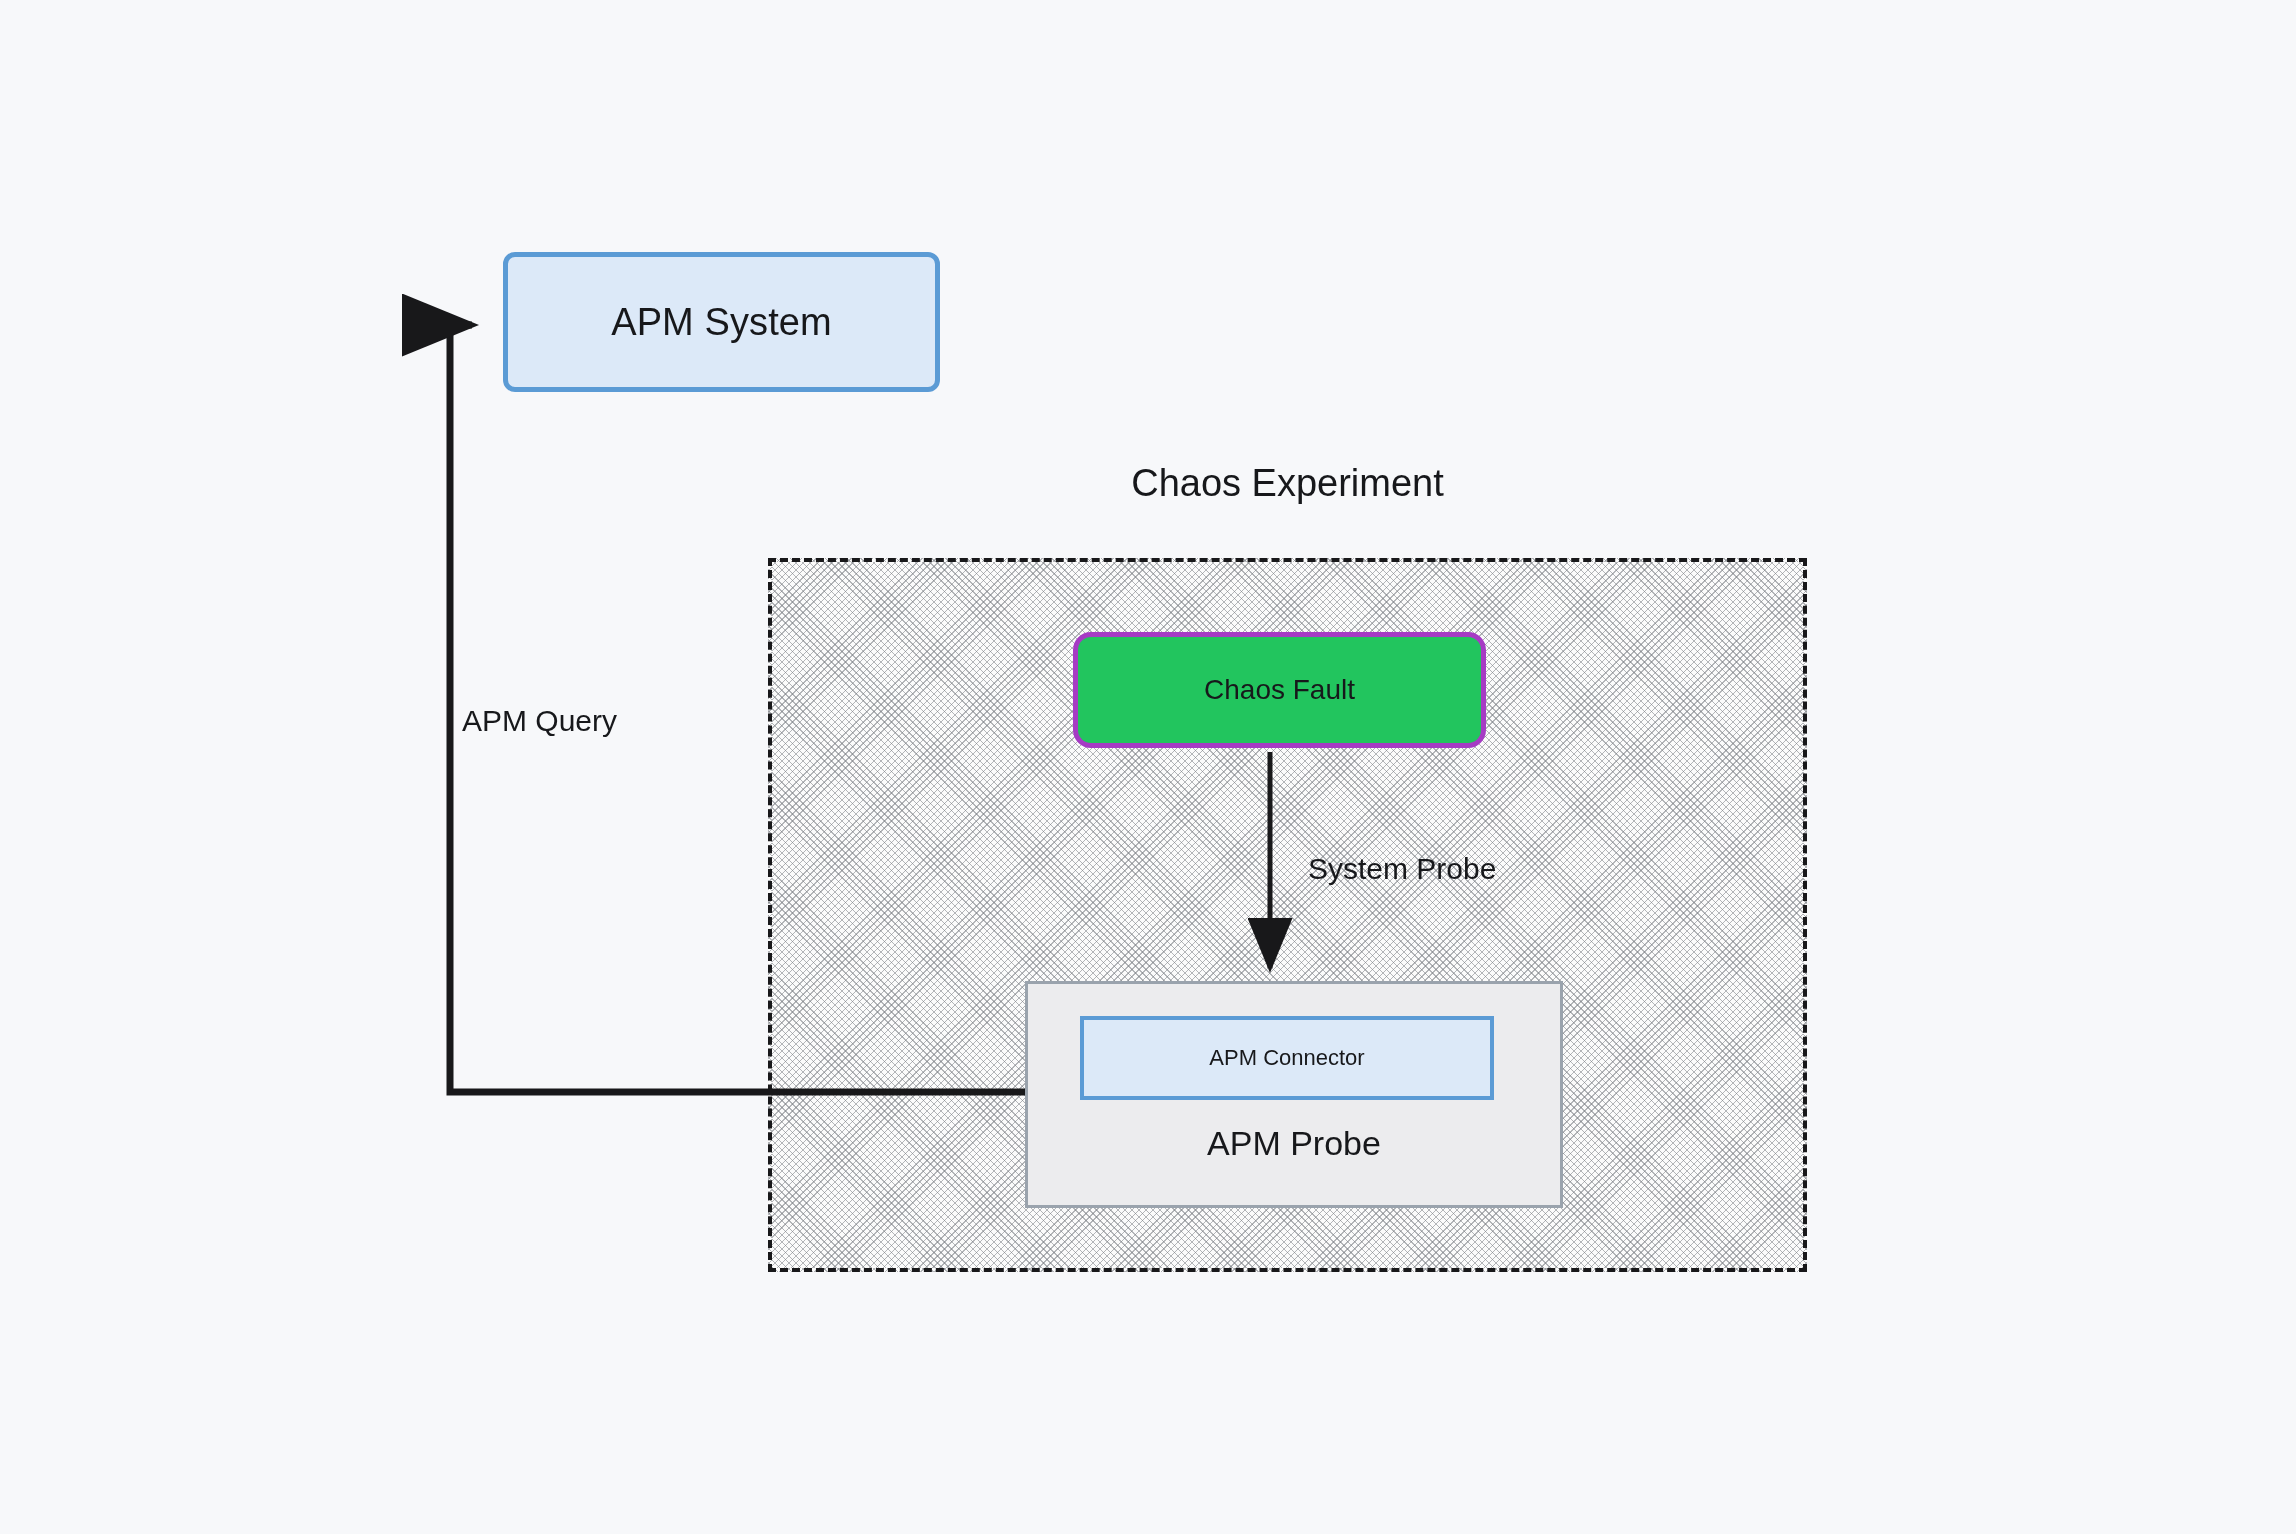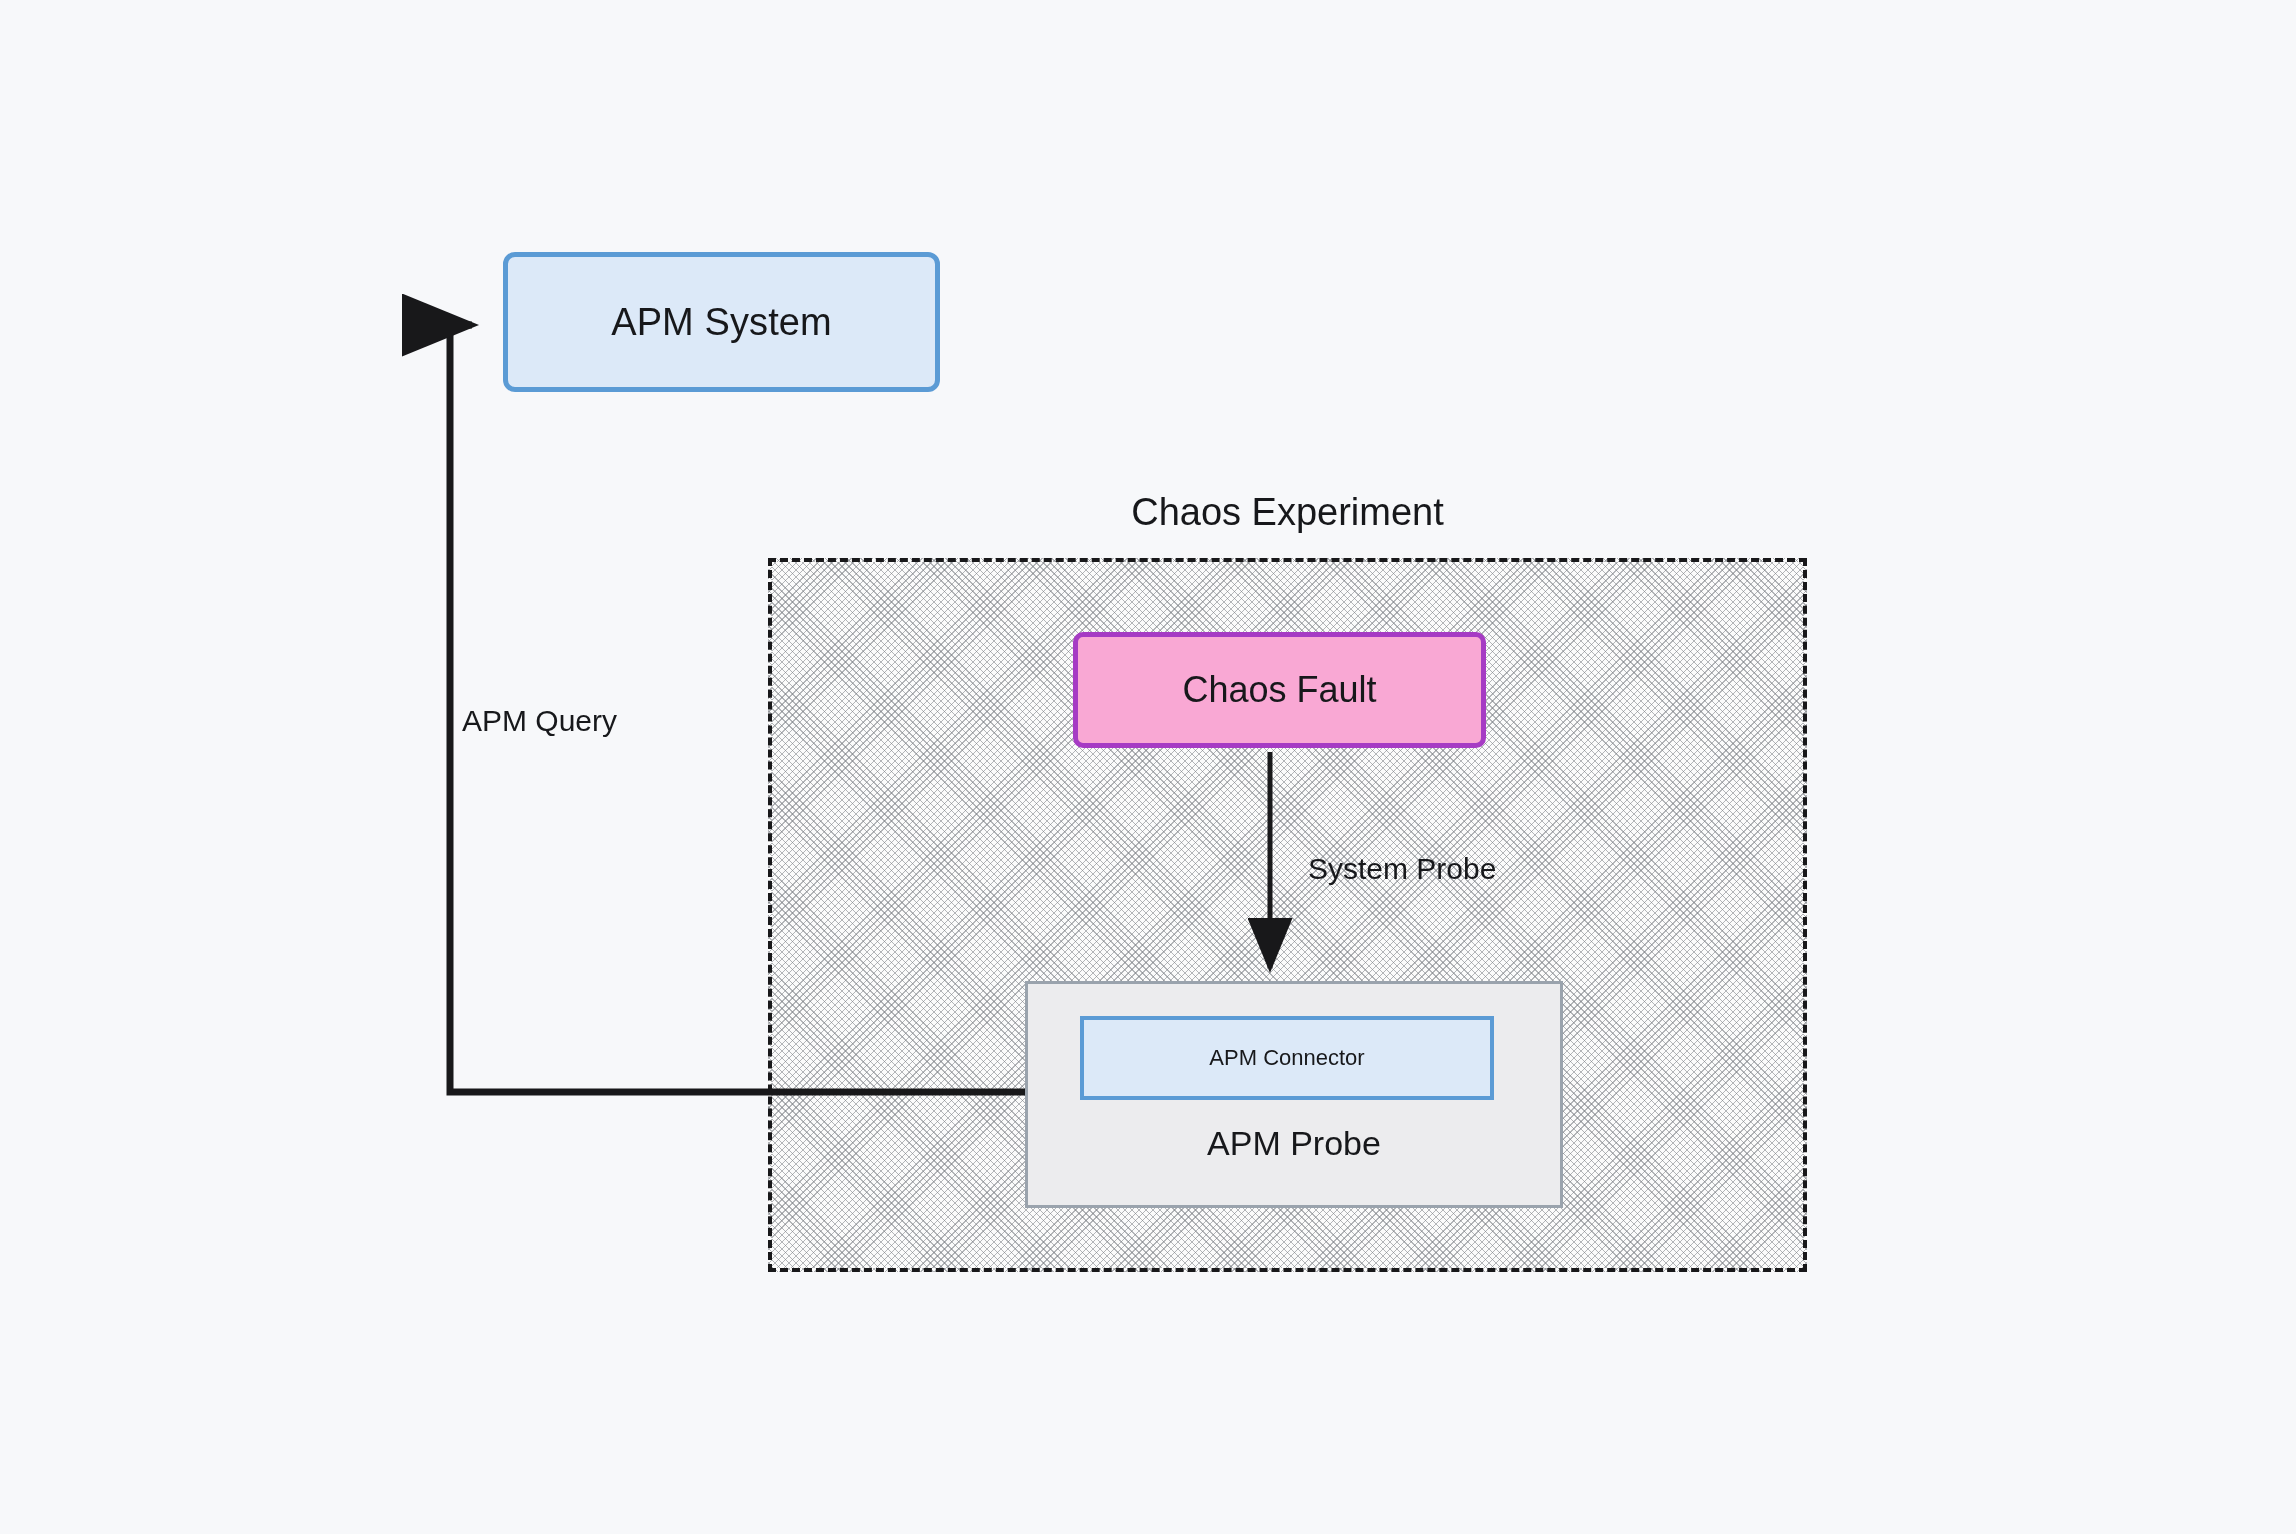--- a/index.html
+++ b/index.html
@@ -39,21 +39,20 @@
 
   
   #chaos-experiment-title {
     position: absolute;
     left: 768px;
     top: 462px;
     width: 1039px;
     text-align: center;
     font-size: 38px;
     color: #17181b;
-    margin-top: 29px;
   }
 
   
   #chaos-experiment-box {
     position: absolute;
     left: 768px;
     top: 558px;
     width: 1039px;
     height: 714px;
     box-sizing: border-box;
@@ -63,24 +62,24 @@
       repeating-linear-gradient(45deg,  rgba(120,124,130,.55) 0 1px, rgba(0,0,0,0) 1px 5px),
       repeating-linear-gradient(-45deg, rgba(120,124,130,.55) 0 1px, rgba(0,0,0,0) 1px 5px);
   }
 
   
   #chaos-fault {
     left: 1073px;
     top: 632px;
     width: 413px;
     height: 116px;
-    background: #f9a8d4;
+    background: #22c55e;
     border: 5px solid #a63bc4;
-    border-radius: 10px;
-    font-size: 36px;
+    border-radius: 18px;
+    font-size: 28px;
   }
 
   
   #apm-probe {
     left: 1025px;
     top: 981px;
     width: 538px;
     height: 227px;
     background: #ececee;
     border: 3px solid #9aa3ad;

